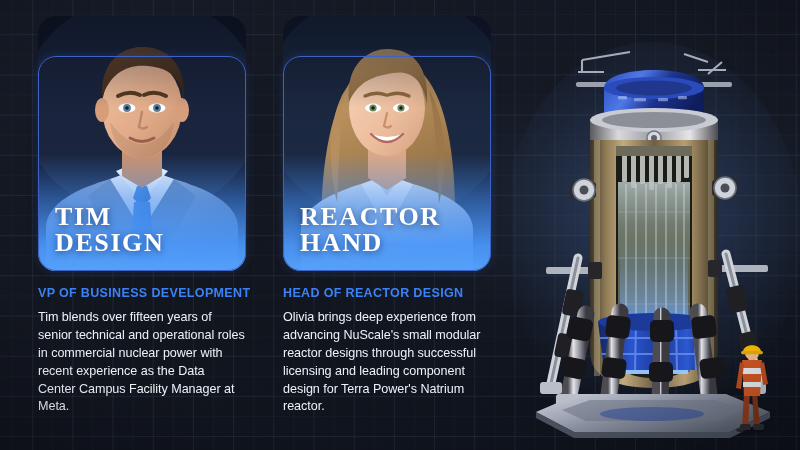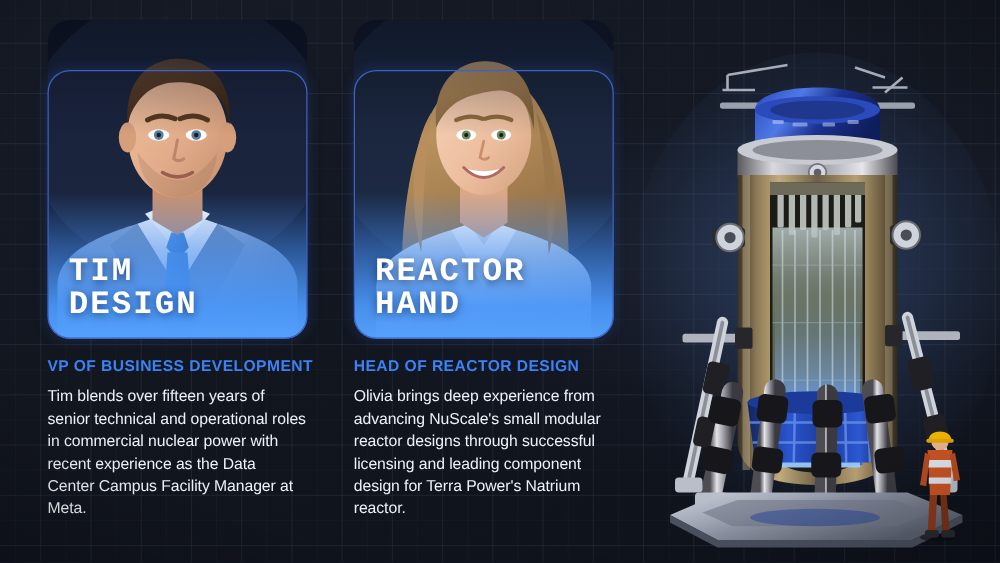--- a/index.html
+++ b/index.html
@@ -63,21 +63,21 @@
   }
   .photo-clip::before{
     content:"";position:absolute;left:0;right:0;top:0;height:36%;
     background:linear-gradient(to bottom,rgba(10,16,30,0.55) 0%,rgba(10,16,30,0) 100%);
     z-index:6;
   }
   .photo{position:absolute;left:0;top:0;width:100%;height:100%;}
 
   .name{
     position:absolute;left:17px;bottom:14px;z-index:8;
-    font-family:Liberation Mono, monospace;
+    font-family:Liberation Serif, serif;
     font-weight:bold;font-size:26px;line-height:1.02;
     letter-spacing:1.6px;color:#ffffff;
     text-shadow:0 2px 7px rgba(8,24,60,0.6);
   }
   .name .ln2{display:block;}
 
   .role{
     position:absolute;
     font-size:12.5px;font-weight:bold;letter-spacing:0.35px;
     color:#3b82f6;white-space:nowrap;

